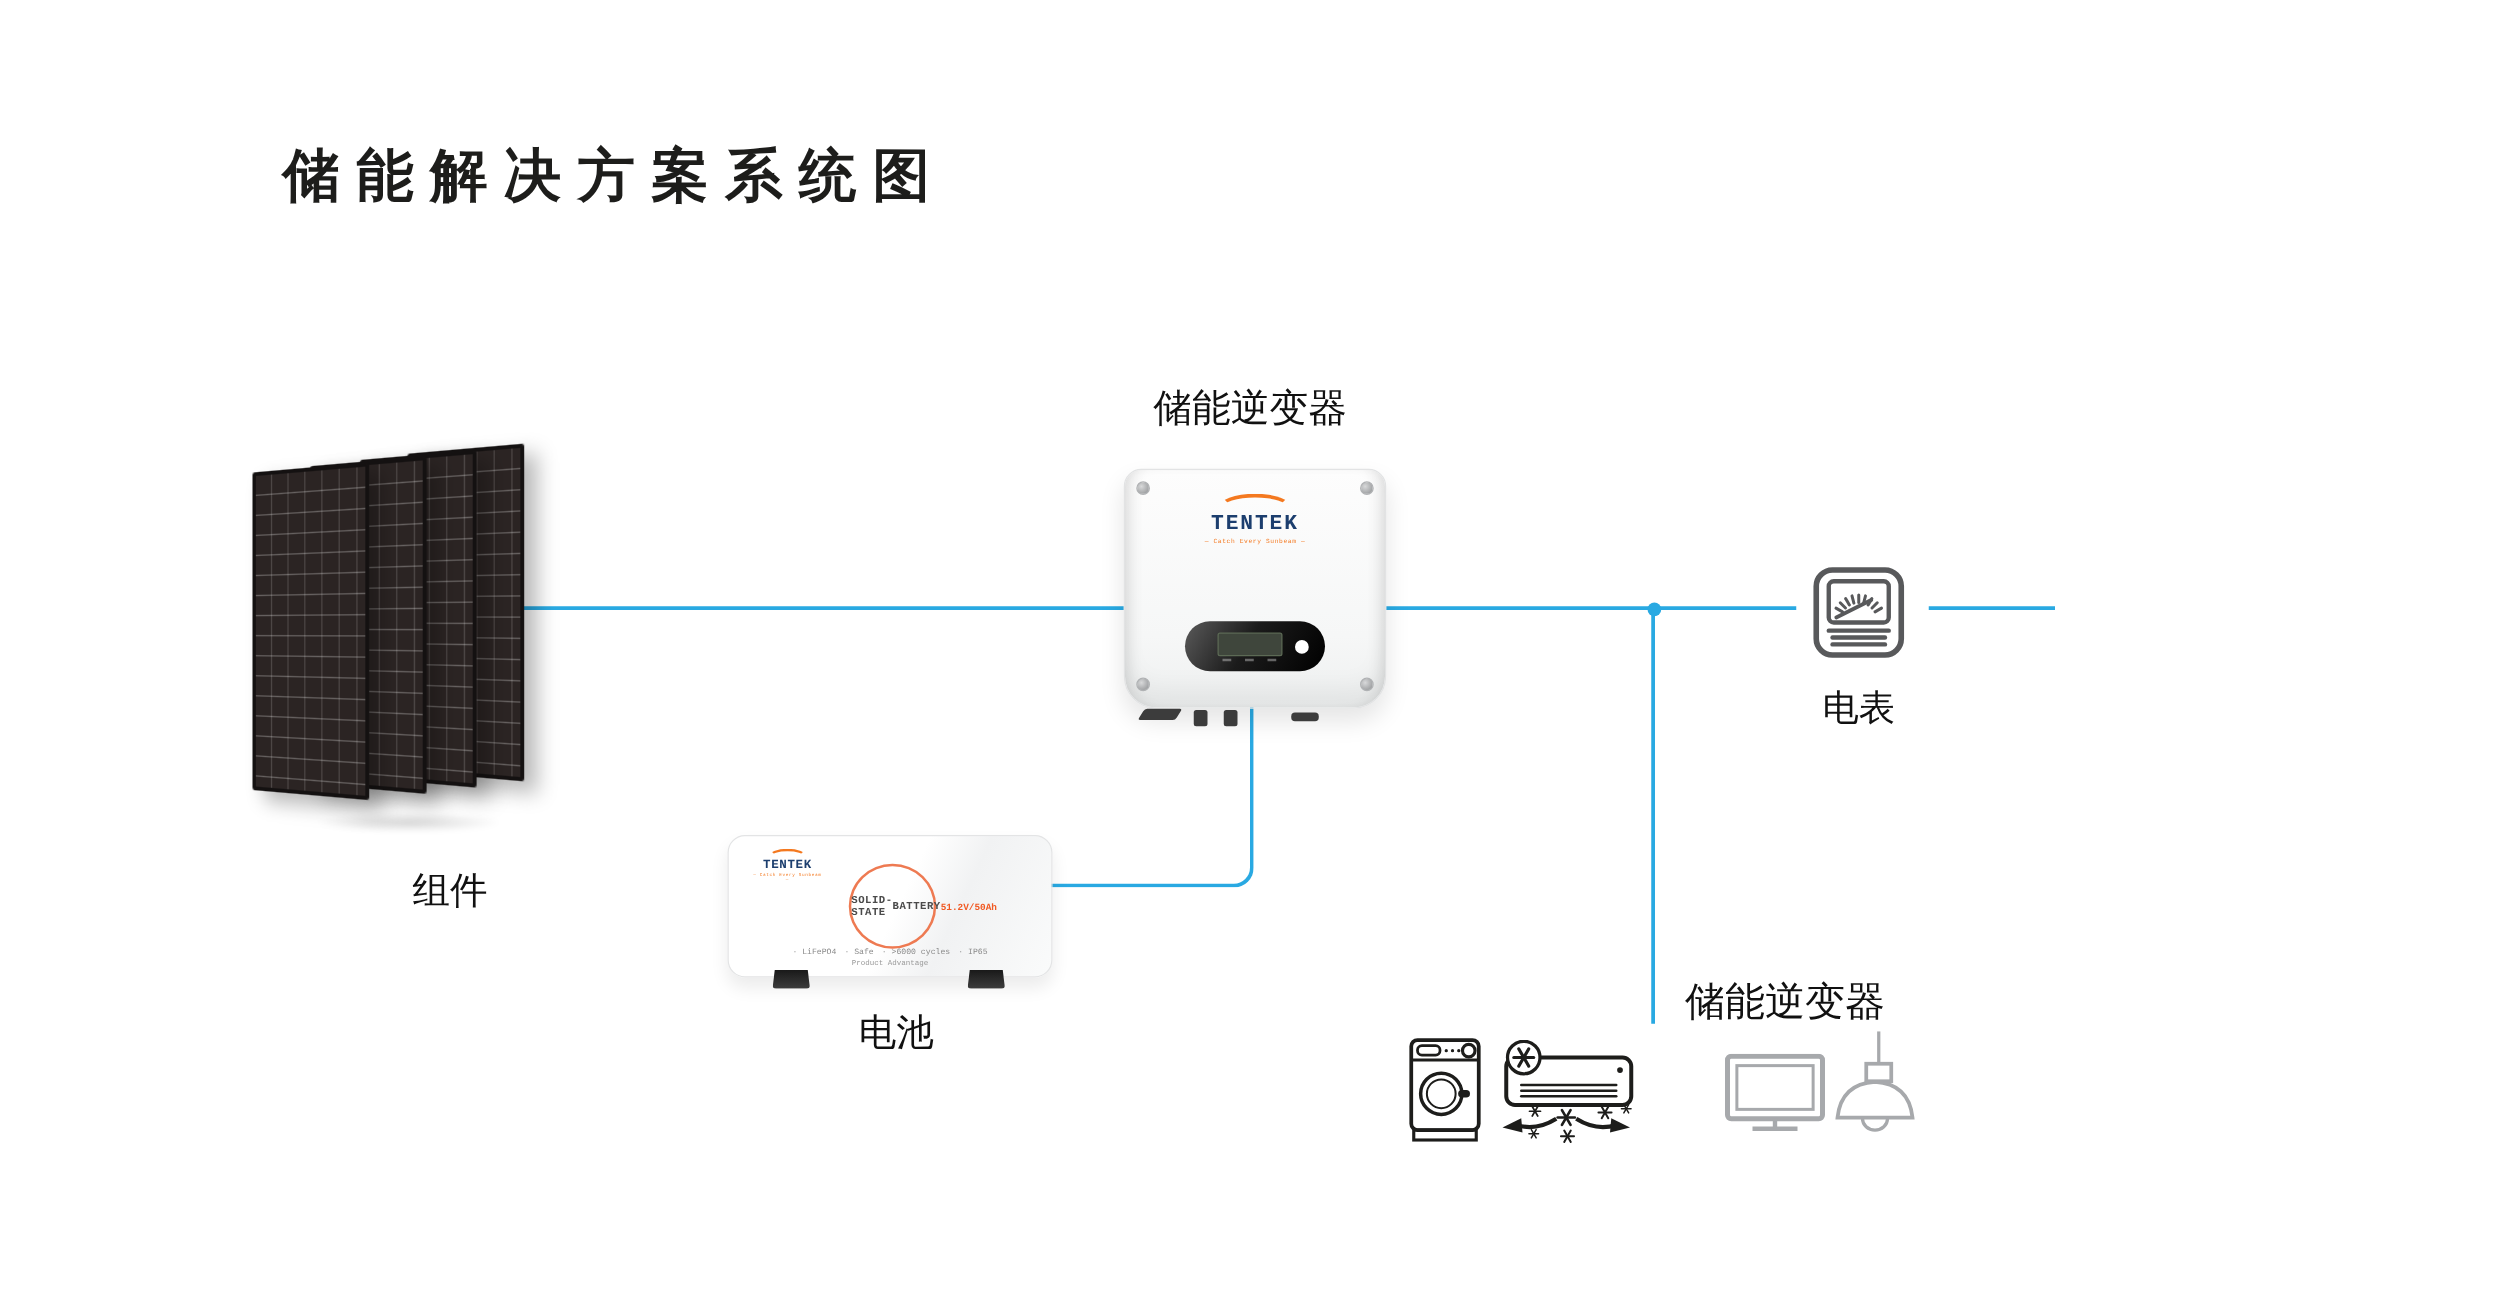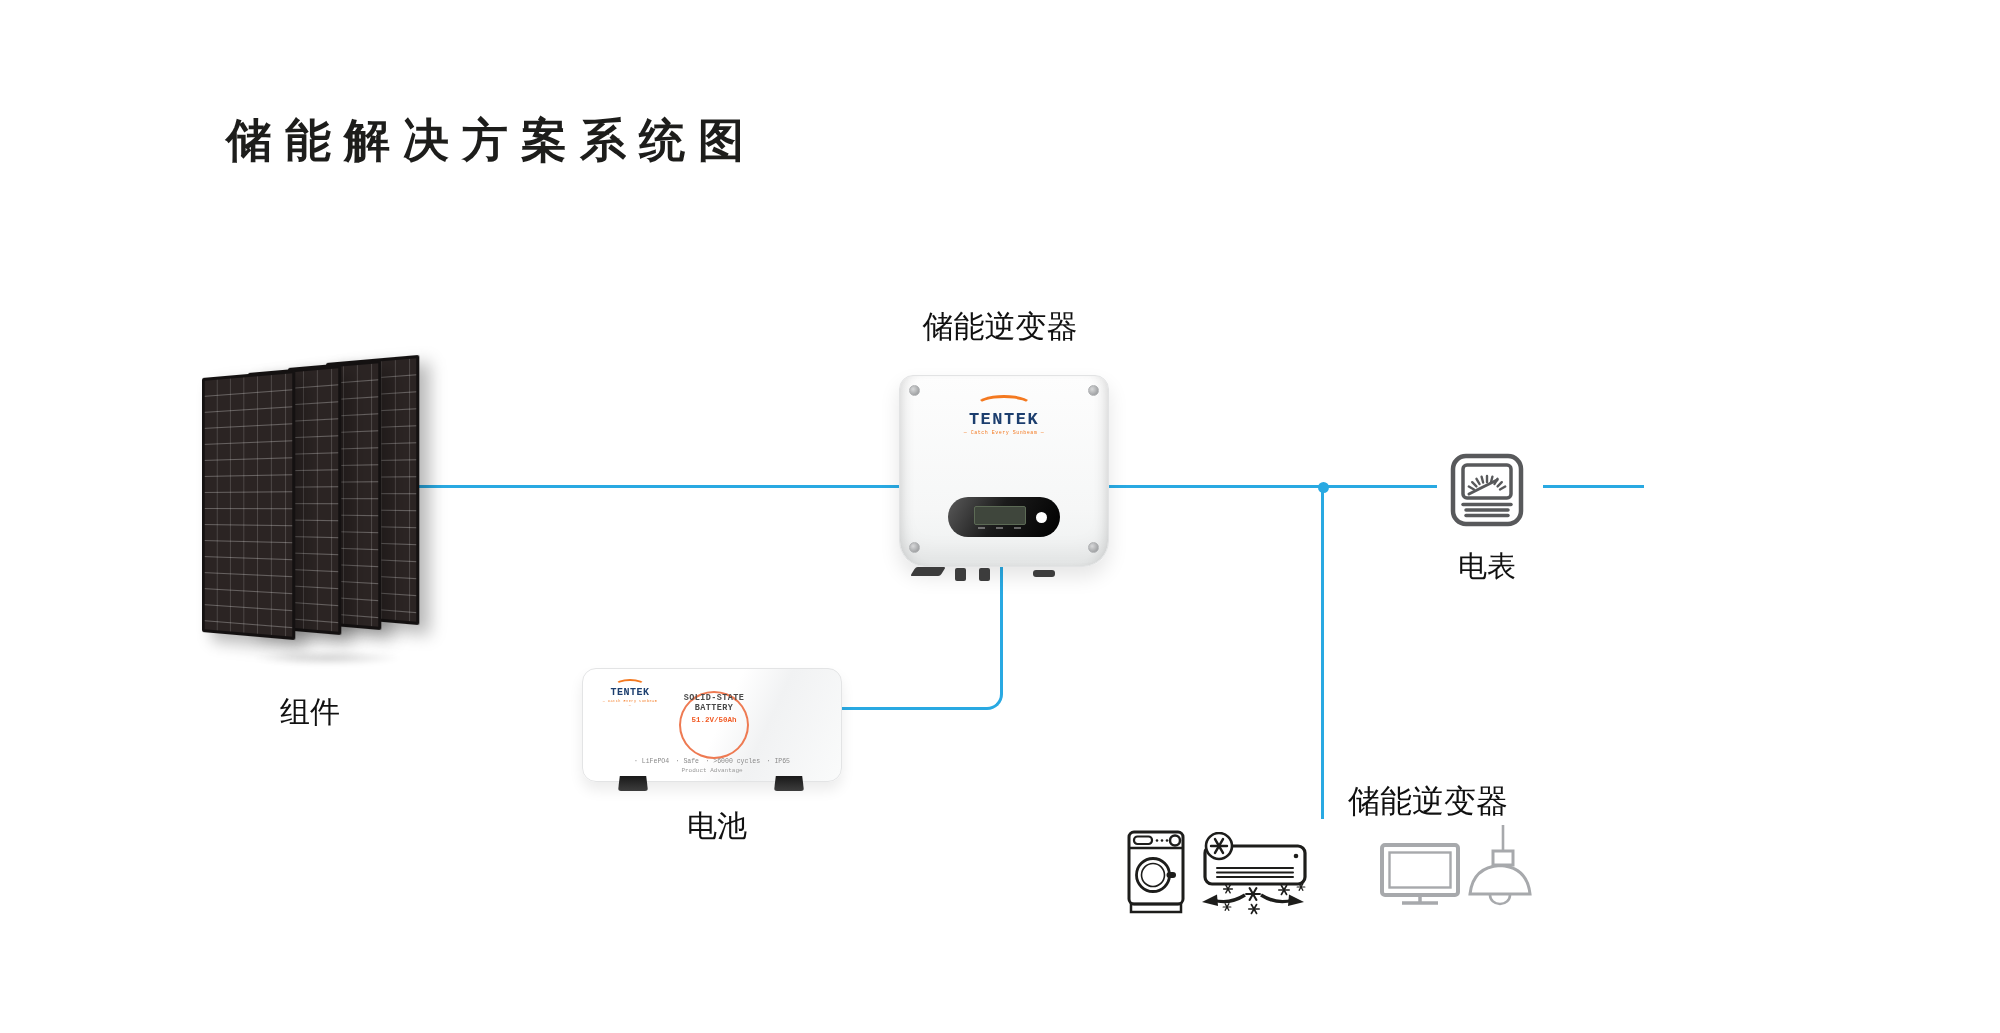--- a/index.html
+++ b/index.html
@@ -79,21 +79,21 @@
     background:linear-gradient(115deg,#ffffff 0%,#ffffff 52%,#f1f2f3 68%,#fafbfb 100%);
     border:1px solid #e3e4e5;box-shadow:0 8px 14px rgba(0,0,0,.08);
   }
   .batt-logo{position:absolute;left:18px;top:10px;text-align:center;width:58px;}
   .batt-logo .logo-arc{width:26px;height:8px;border-width:2px;margin-bottom:-4px;}
   .batt-logo .logo-text{font-size:10px;letter-spacing:.5px;}
   .batt-logo .logo-tag{font-size:3.5px;}
   .batt-circle{
     position:absolute;left:96px;top:22px;width:66px;height:64px;border-radius:50%;
     border:2px solid var(--battery_accent,#ee7a52);
-    display:flex;flex-direction:column;align-items:center;justify-content:flex-start;
+    display:flex;flex-direction:row;align-items:center;justify-content:flex-start;
   }
   .batt-line1,.batt-line2{font-size:8.5px;color:#4a4a4a;letter-spacing:.4px;font-weight:600;}
   .batt-spec{font-size:7.5px;color:#f15a24;font-weight:700;margin-top:3px;}
   .batt-features{position:absolute;left:0;right:0;top:88px;text-align:center;font-size:6.5px;color:#8a8a8a;}
   .batt-note{position:absolute;left:0;right:0;top:98px;text-align:center;font-size:6px;color:#9a9a9a;}
   .batt-foot{position:absolute;top:108px;width:30px;height:15px;
     background:linear-gradient(180deg,#191919,#3d3d3d);
     clip-path:polygon(6% 0,94% 0,100% 100%,0 100%);border-radius:0 0 3px 3px;}
   
   .abs{position:absolute;}
@@ -114,21 +114,21 @@
   <div class="junction-dot" style="left:1318px;top:438px;"></div>
   <div class="batt-route"></div>
 
   <div class="ground-shadow"></div>
   <div class="panels">
     <div class="panel p4"></div>
     <div class="panel p3"></div>
     <div class="panel p2"></div>
     <div class="panel p1"></div>
   </div>
-  <div class="node-label" style="left:230px;top:648px;width:160px;">组件</div>
+  <div class="node-label" style="left:230px;top:648px;width:160px;text-align:right;">组件</div>
 
   <div class="node-label" style="left:880px;top:262px;width:240px;font-size:31px;">储能逆变器</div>
   <div class="inverter">
     <div class="inv-body"></div>
     <div class="screw" style="left:10px;top:10px;"></div>
     <div class="screw" style="right:10px;top:10px;"></div>
     <div class="screw" style="left:10px;bottom:14px;"></div>
     <div class="screw" style="right:10px;bottom:14px;"></div>
     <div class="inv-logo">
       <span class="logo-arc"></span>

